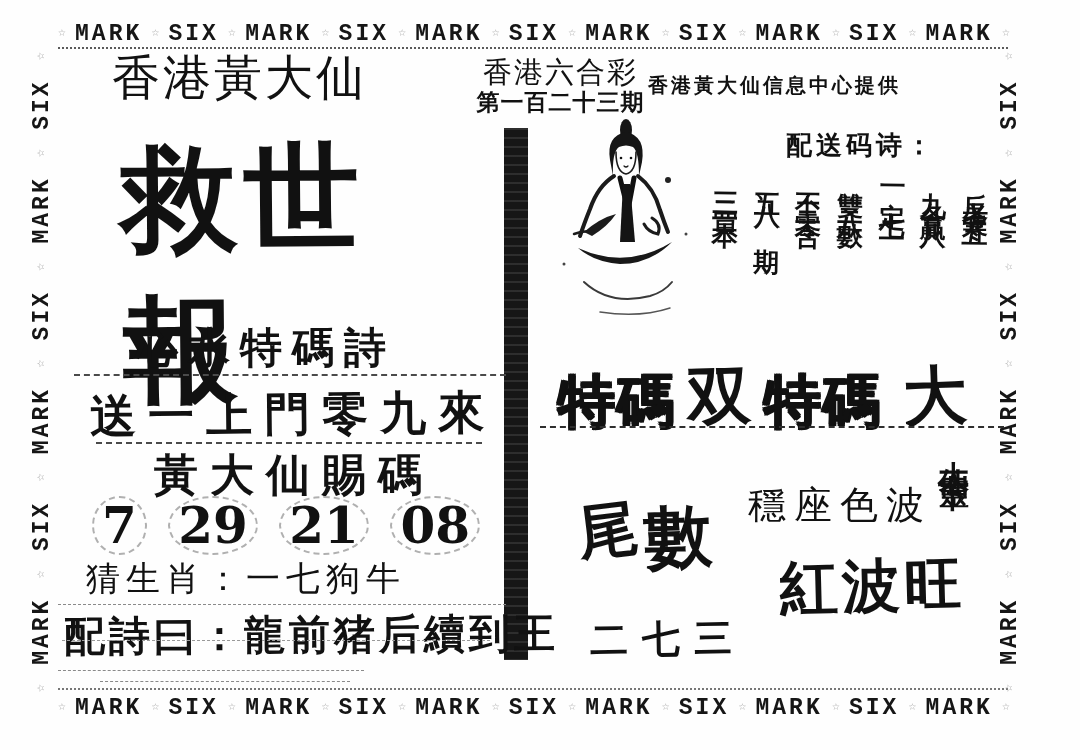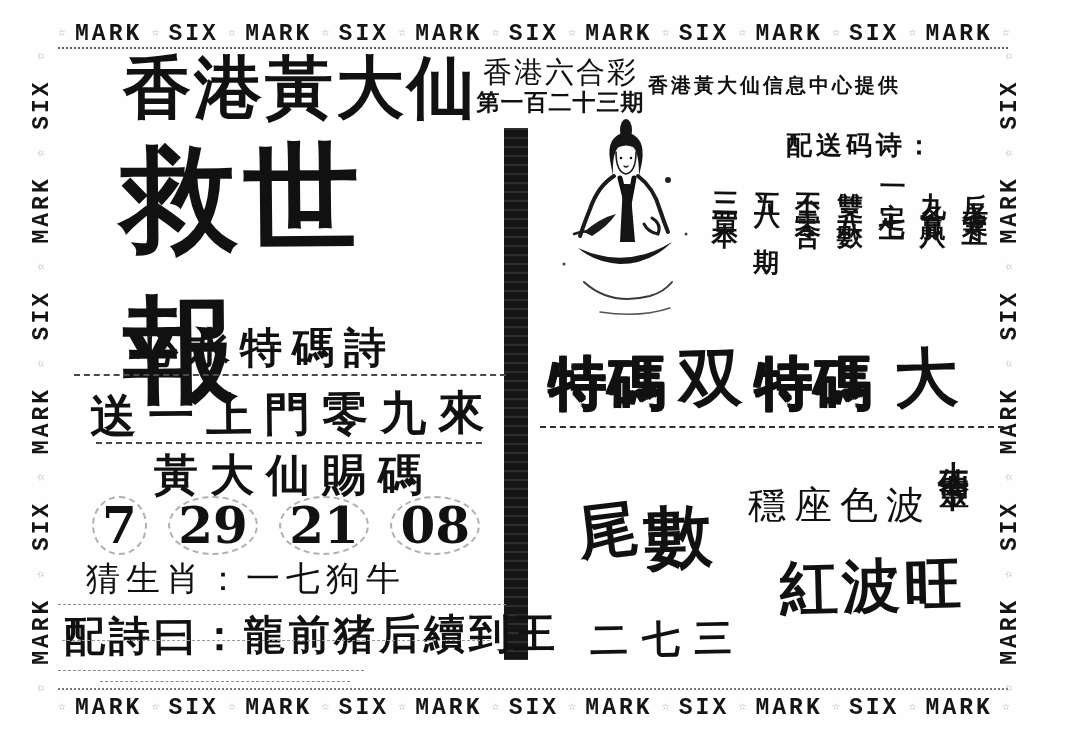--- a/index.html
+++ b/index.html
@@ -24,21 +24,21 @@
   .border-vert{width:640px;height:28px;transform:rotate(-90deg);}
   .border-left{left:-278px;top:358px;}
   .border-right{left:690px;top:358px;}
 
   
   .rule{border-top:2px dotted #5a5a5a;height:0;}
   .rule-dash{border-top:2px dashed #4a4a4a;height:0;}
   .rule-light{border-top:1.5px dashed #8a8a8a;height:0;}
 
   
-  .title1{left:112px;top:52px;width:360px;font-size:68px;font-weight:700;letter-spacing:3px;line-height:1.05;margin-left:11px;}
+  .title1{left:112px;top:52px;width:360px;font-size:48px;font-weight:400;letter-spacing:3px;line-height:1.05;}
   .title2{left:122px;top:122px;width:360px;font-size:116px;font-weight:900;letter-spacing:6px;line-height:1.3;transform:rotate(-.5deg);}
 
   .issuebox{left:468px;top:56px;width:185px;text-align:center;line-height:1.15;}
   .issuebox .lot{font-size:29px;letter-spacing:2px;}
   .issuebox .iss{font-size:23px;font-weight:900;letter-spacing:1px;margin-top:0;}
 
   .provider{left:648px;top:72px;width:350px;font-size:20px;font-weight:700;letter-spacing:3px;}
 
   
   .poem-label{left:786px;top:128px;font-size:26px;font-weight:700;letter-spacing:4px;}
@@ -61,21 +61,21 @@
   .bestow-head{left:120px;top:446px;font-size:44px;font-weight:700;letter-spacing:12px;margin-left:34px;}
   .numbers{left:92px;top:496px;width:388px;display:flex;justify-content:space-between;}
   .num-circle{
     font-size:50px;font-weight:700;font-family:"DejaVu Serif",serif;
     border:2px dashed #b0b0b0;border-radius:50%;padding:2px 8px 0 8px;line-height:1.05;
   }
   .zodiac{left:86px;top:556px;font-size:34px;letter-spacing:6px;}
   .verse{left:64px;top:608px;width:450px;font-size:41px;font-weight:700;letter-spacing:4px;transform:rotate(-.4deg);white-space:nowrap;}
 
   
-  .special{left:548px;top:346px;width:440px;display:flex;align-items:flex-end;}
+  .special{left:548px;top:364px;width:440px;display:flex;align-items:flex-end;justify-content:center;}
   .block-label{
     font-size:57px;font-weight:900;letter-spacing:2px;line-height:1;
     text-shadow:2px 0 0 #111,0 2px 0 #111,2px 2px 0 #111,1px 1px 0 #111;
   }
   .brush-val{font-size:64px;font-weight:700;line-height:1;margin:0 12px;transform:rotate(-2deg);}
   .brush-val.second{margin-left:22px;}
 
   
   .wave-label{left:748px;top:480px;font-size:38px;letter-spacing:8px;}
   .wave-value{left:780px;top:548px;font-size:58px;font-weight:900;letter-spacing:4px;transform:rotate(-1.5deg);}

